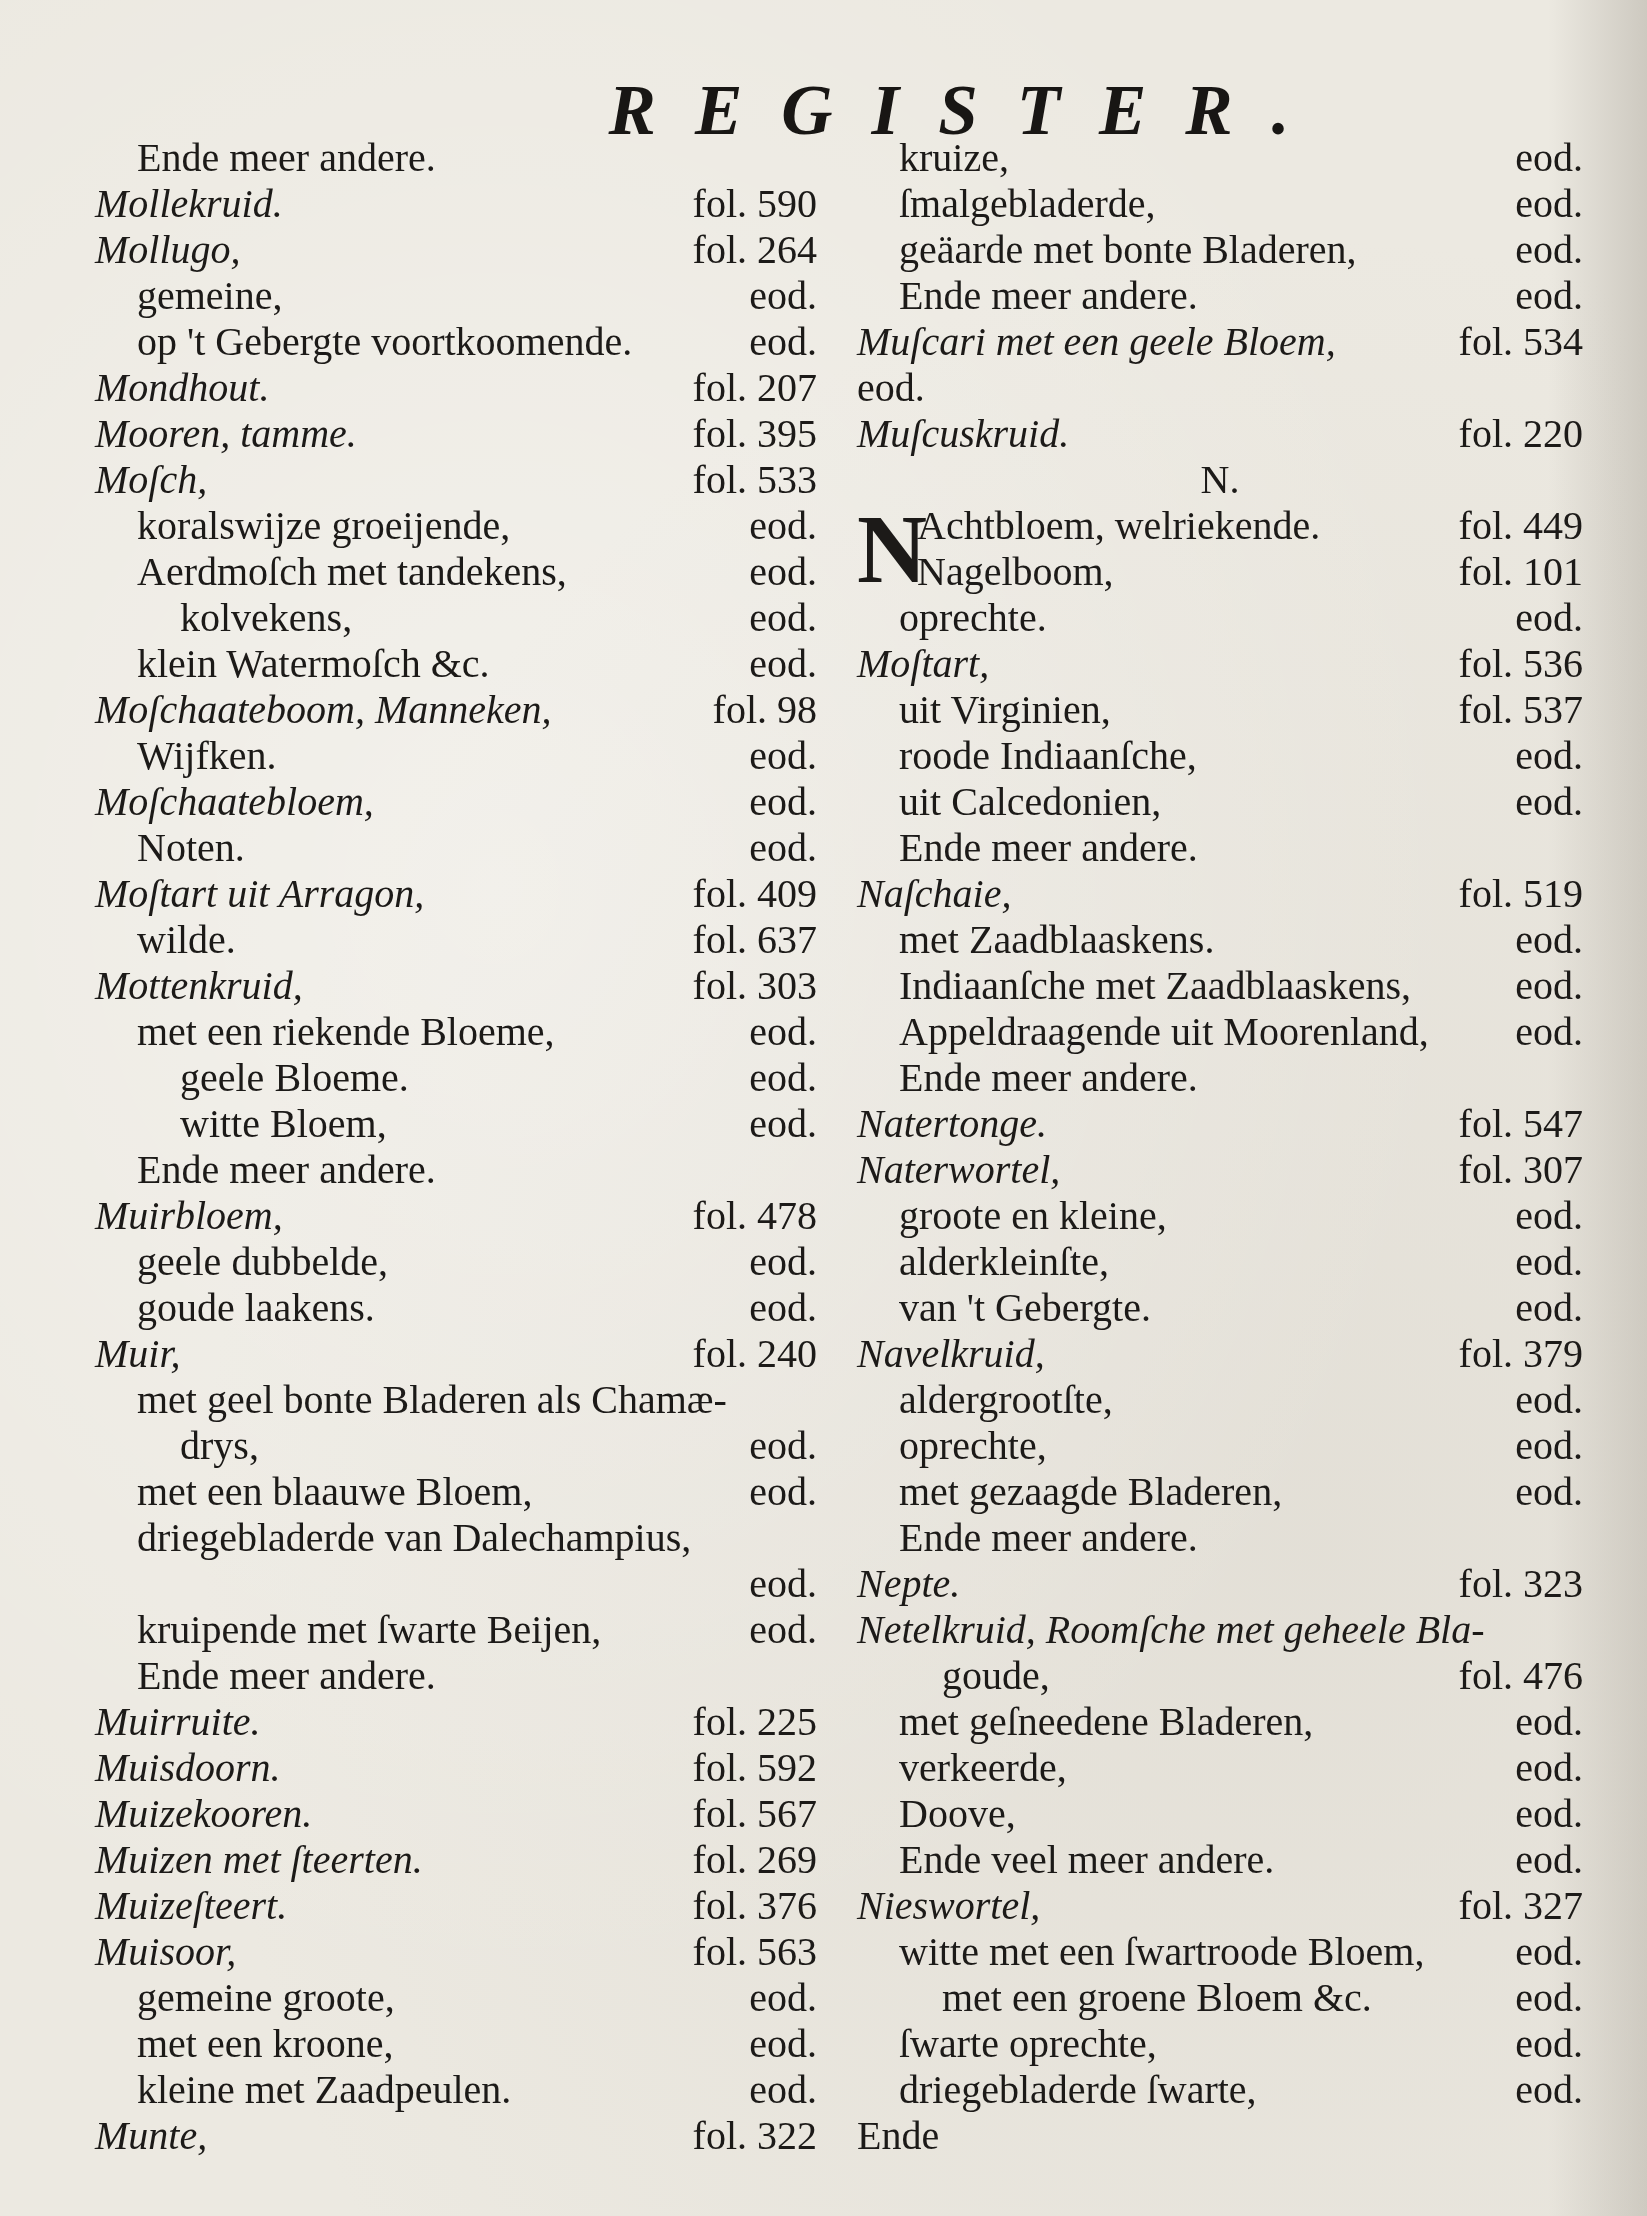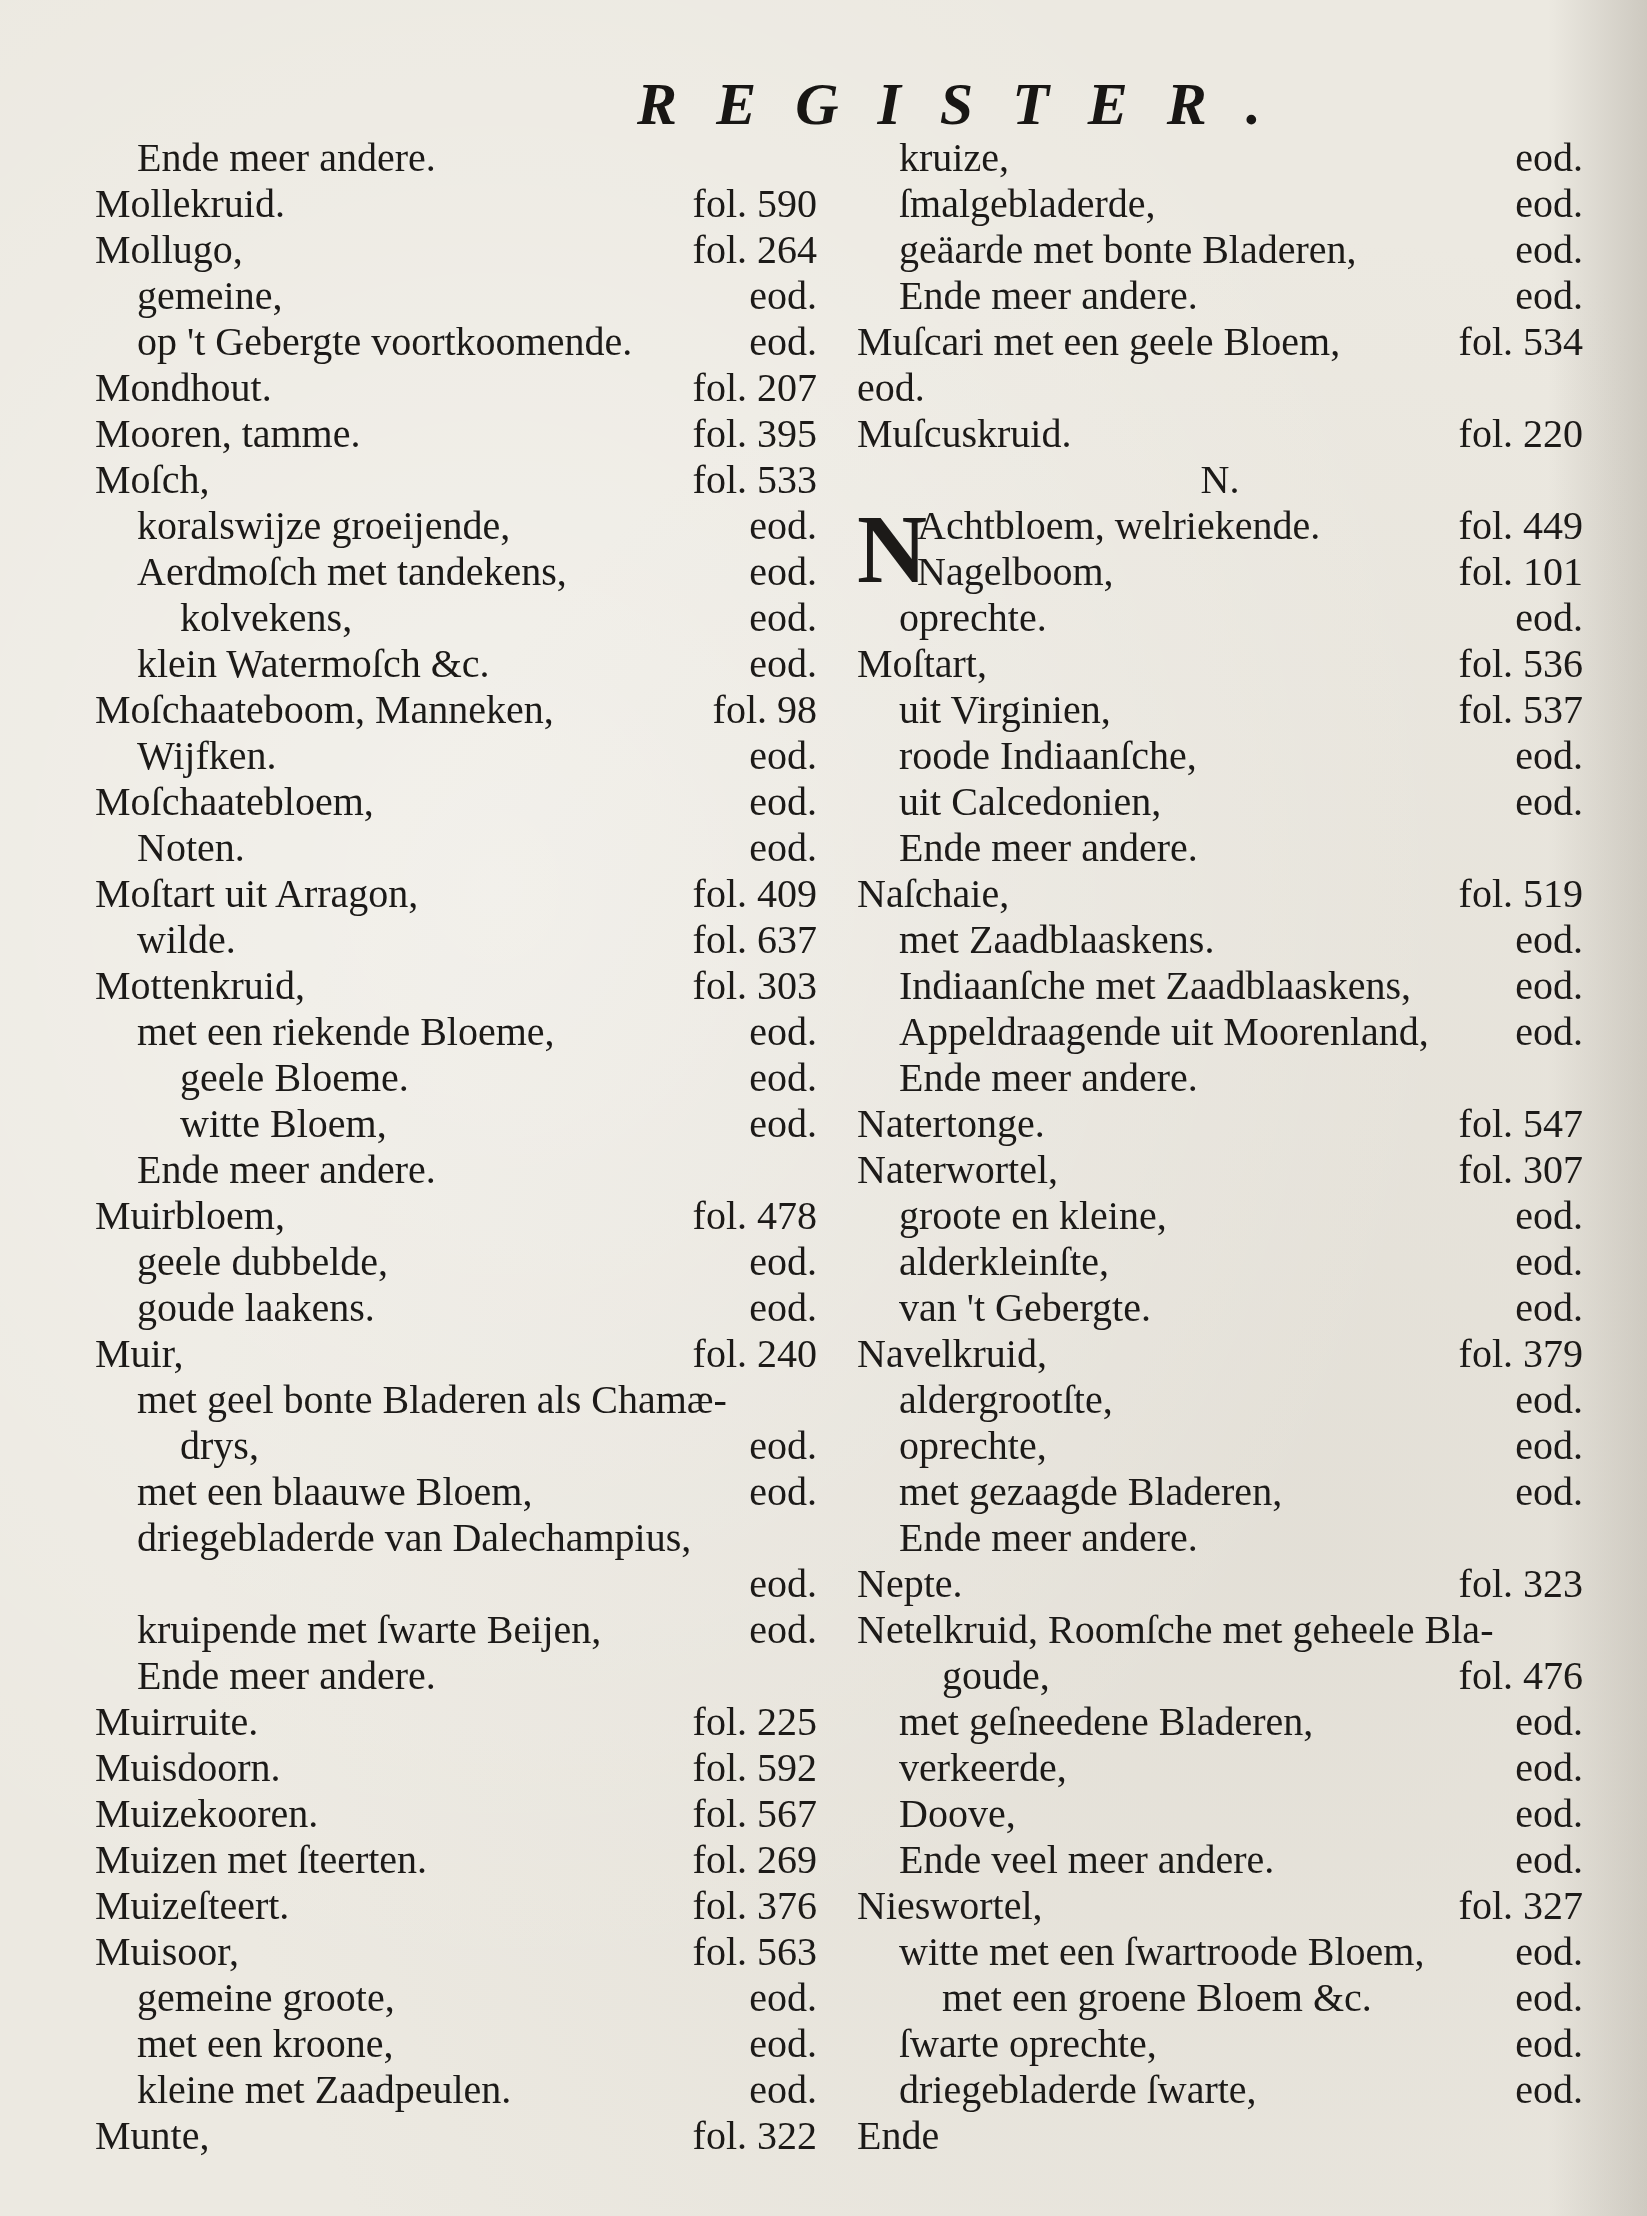--- a/index.html
+++ b/index.html
@@ -11,34 +11,34 @@
       radial-gradient(ellipse at 80% 70%, rgba(210,205,195,0.35), rgba(0,0,0,0) 60%),
       linear-gradient(90deg, rgba(0,0,0,0) 0%, rgba(0,0,0,0) 94%, rgba(180,175,165,0.55) 100%);
     font-family: "Liberation Serif", "DejaVu Serif", serif;
     color: #1c1a18;
     position: relative;
   }
   .title {
     position: absolute; left: 0; right: 0; top: 70px;
     text-align: center;
     font-style: italic; font-weight: bold;
-    font-size: 60px; letter-spacing: 39px;
+    font-size: 71px; letter-spacing: 39px;
     padding-left: 290px;
     color: #181614;
   }
   .col {
     position: absolute; top: 135px;
     font-size: 40px; line-height: 46px;
   }
   .col-left { left: 95px; width: 722px; }
   .col-right { left: 857px; width: 726px; }
   .row { display: flex; justify-content: space-between; white-space: nowrap; height: 46px; }
   .row .name { flex: 0 1 auto; }
   .row .ref { flex: 0 0 auto; text-align: right; }
-  .l1 .name { padding-left: 0; }
+  .l1 .name { padding-left: 0; font-style: italic; }
   .l2 .name { padding-left: 42px; font-family: Liberation Serif, serif; }
   .l3 .name { padding-left: 85px; }
   .section-letter {
     text-align: center; height: 46px;
   }
   .dropcap-wrap { position: relative; }
   .dropcap {
     position: absolute; left: 0; top: 3.9px;
     font-size: 97px; line-height: 85px; font-weight: bold;
   }

